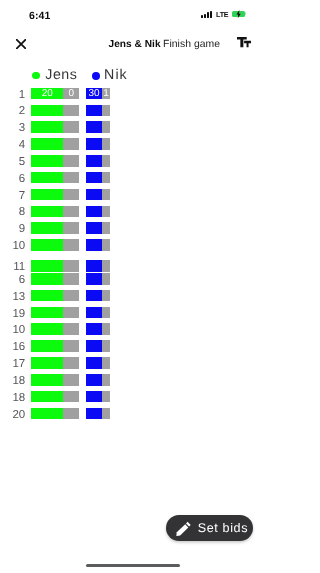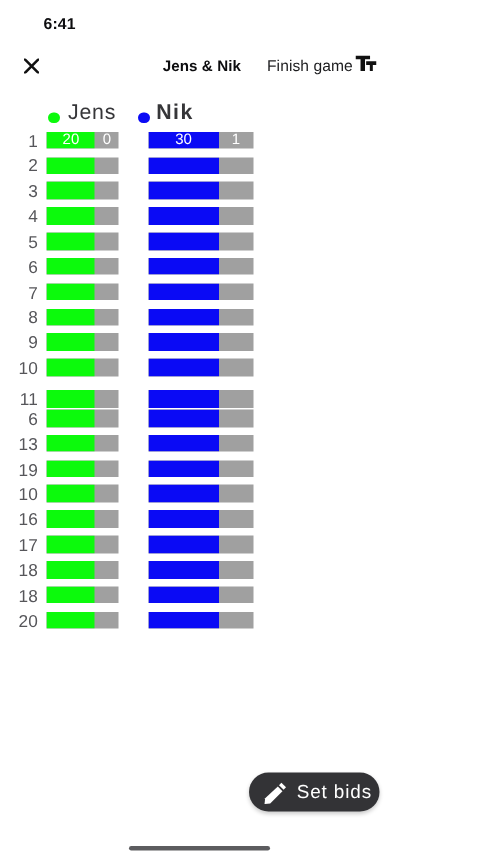--- a/index.html
+++ b/index.html
@@ -25,58 +25,74 @@
   .lte{position:absolute;left:16px;top:10.6px;font-size:7.2px;font-weight:bold;color:#0d0d0f;letter-spacing:-0.2px;line-height:7.2px;}
   .battery{position:absolute;left:31.6px;top:10.6px;width:15px;height:6.4px;}
   .battery .shell{position:absolute;left:0;top:0;width:13.2px;height:6.4px;border-radius:1.5px;background:#32D257;box-sizing:border-box;}
   .battery .cap{position:absolute;left:13.5px;top:1.9px;width:1.3px;height:2.6px;border-radius:0 1.1px 1.1px 0;background:#37D159;opacity:.5;}
   .bolt{position:absolute;left:4.55px;top:-0.8px;width:5.2px;height:8.2px;}
 
   
   .navbar{position:absolute;left:0;top:0;width:265px;height:57px;}
   .nav-close{position:absolute;left:15.6px;top:38.7px;width:10.2px;height:10.2px;}
   .nav-title{position:absolute;left:108.5px;top:38.5px;font-size:10.1px;font-weight:bold;color:#0d0d0f;letter-spacing:0.05px;}
-  .nav-action{position:absolute;left:178px;top:38.5px;font-size:10.4px;color:#1c1c1e;letter-spacing:0.05px;}
+  .nav-action{position:absolute;left:163px;top:38.5px;font-size:10.4px;color:#1c1c1e;letter-spacing:0.05px;}
   .nav-tt{position:absolute;left:237px;top:37px;width:14px;height:11px;}
 
   
   .legend{position:absolute;left:0;top:63px;width:265px;height:20px;}
-  .lg{position:absolute;display:flex;align-items:flex-end;}
+  .lg{position:absolute;display:flex;align-items:center;}
   .lg .dot{width:7.8px;height:7.8px;border-radius:50%;margin-top:5.6px;}
   .lg .nm{font-size:14.2px;color:#363639;margin-left:5.7px;line-height:14.2px;letter-spacing:0.55px;margin-top:5.1px;}
-  .lg2 .nm{margin-left:4.3px;letter-spacing:1.05px;font-weight:bold;}
+  .lg2 .nm{margin-left:4.3px;letter-spacing:1.05px;}
   .lg1{left:31.8px;top:0px;}
   .lg2{left:92px;top:0.2px;}
 
   
   .rows{position:absolute;left:0;top:0;width:265px;}
   .row{position:absolute;left:0;width:265px;height:11.6px;}
   .rnum{position:absolute;left:0;top:1.9px;width:25.2px;text-align:right;font-size:11.5px;color:#56565a;line-height:11.6px;}
   .bar{position:absolute;height:11.6px;background:#A0A0A0;overflow:hidden;}
   .bar .fill{position:absolute;left:0;top:0;height:11.6px;}
   .bar .lbl{position:absolute;top:0;height:11.6px;line-height:11.6px;text-align:center;font-size:10px;color:#fff;}
   .barA{left:31.3px;width:47.9px;}
-  .barB{left:86.0px;width:70px;margin-left:13px;}
+  .barB{left:86.0px;width:24px;}
 
   
   .fab{position:absolute;left:165.8px;top:515px;width:87px;height:26px;border-radius:13px;background:#333336;box-shadow:0 1.5px 3px rgba(0,0,0,0.22);
        display:flex;align-items:center;justify-content:flex-start;padding-left:10.2px;box-sizing:border-box;gap:6.4px;}
   .fab .pencil{width:15.4px;height:15.4px;margin-top:1.6px;}
   .fab .txt{font-size:12.6px;color:#fff;line-height:13px;letter-spacing:0.6px;}
 
   
   .home{position:absolute;left:86px;top:564.2px;width:93.8px;height:2.9px;border-radius:1.6px;background:#5c5c5f;}
 </style>
 </head>
 <body>
 
 <div class="phone">
 
   <div class="statusbar">
     <div class="sb-time">6:41</div>
+    <div class="sb-right">
+      <span class="signal">
+          <i></i>
+          <i></i>
+          <i></i>
+          <i></i>
+        </span>
+      <span class="lte">LTE</span>
+      <span class="battery">
+        <span class="shell"></span>
+        <span class="cap"></span>
+        <svg class="bolt" viewBox="0 0 52 82">
+            <path d="M34 0 L4 44 H22 L18 82 L48 38 H30 Z" fill="#0d0d0f"></path>
+          </svg>
+      </span>
+    </div>
   </div>
 
   <div class="navbar">
     <svg class="nav-close" viewBox="0 0 10 10">
       <path d="M0.4 0.4 L9.6 9.6 M9.6 0.4 L0.4 9.6" stroke="#111" stroke-width="1.7" stroke-linecap="square"></path>
     </svg>
     <div class="nav-title">Jens &amp; Nik</div>
     <div class="nav-action">Finish game</div>
     <svg class="nav-tt" viewBox="0 0 14 11">
       <path d="M0 0 H9.7 V2.5 H6.35 V10.3 H3.35 V2.5 H0 Z" fill="#111"></path>

